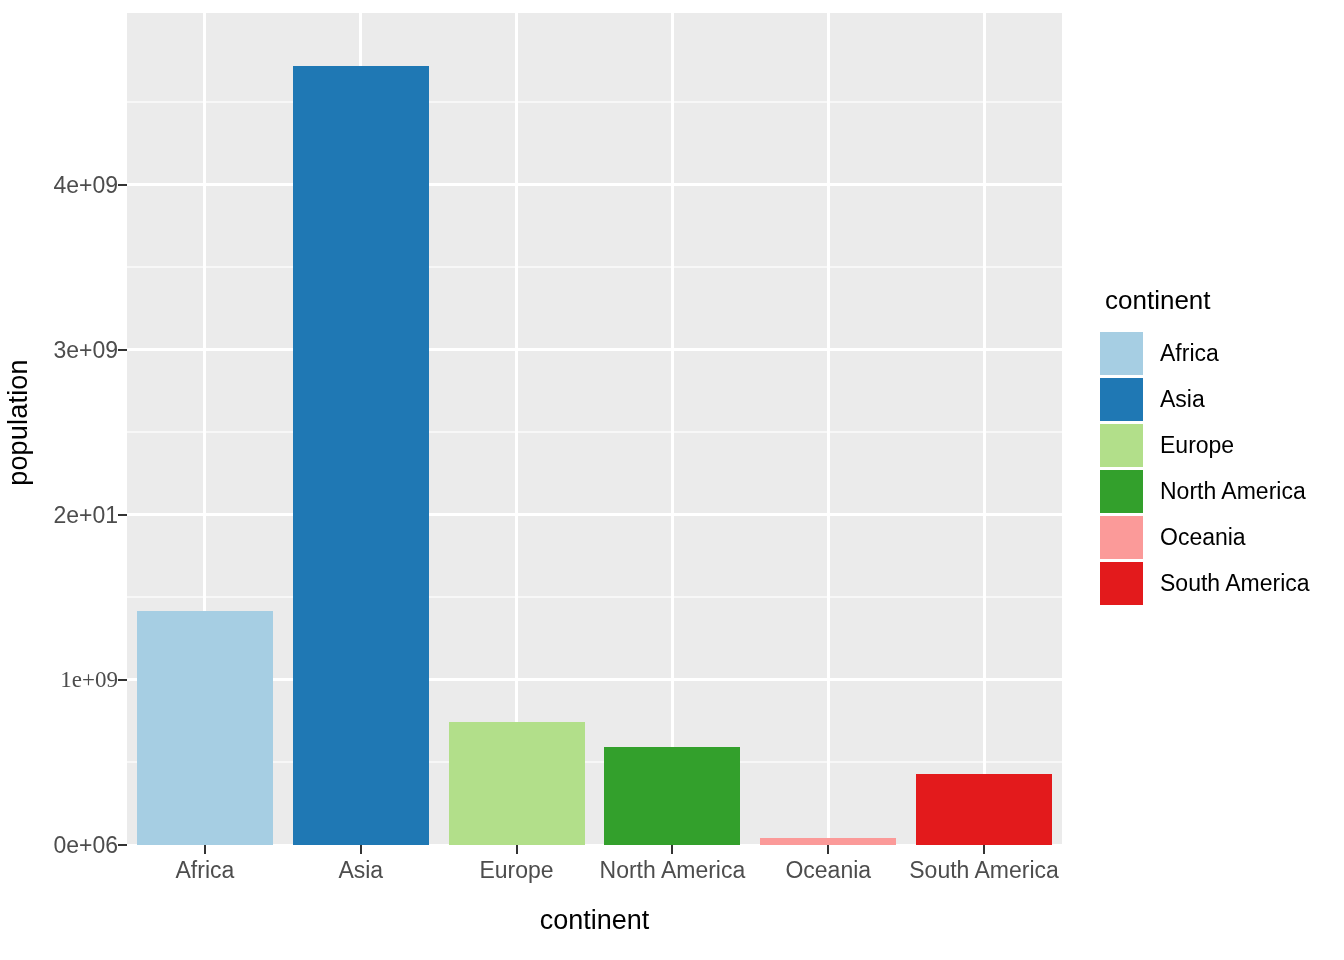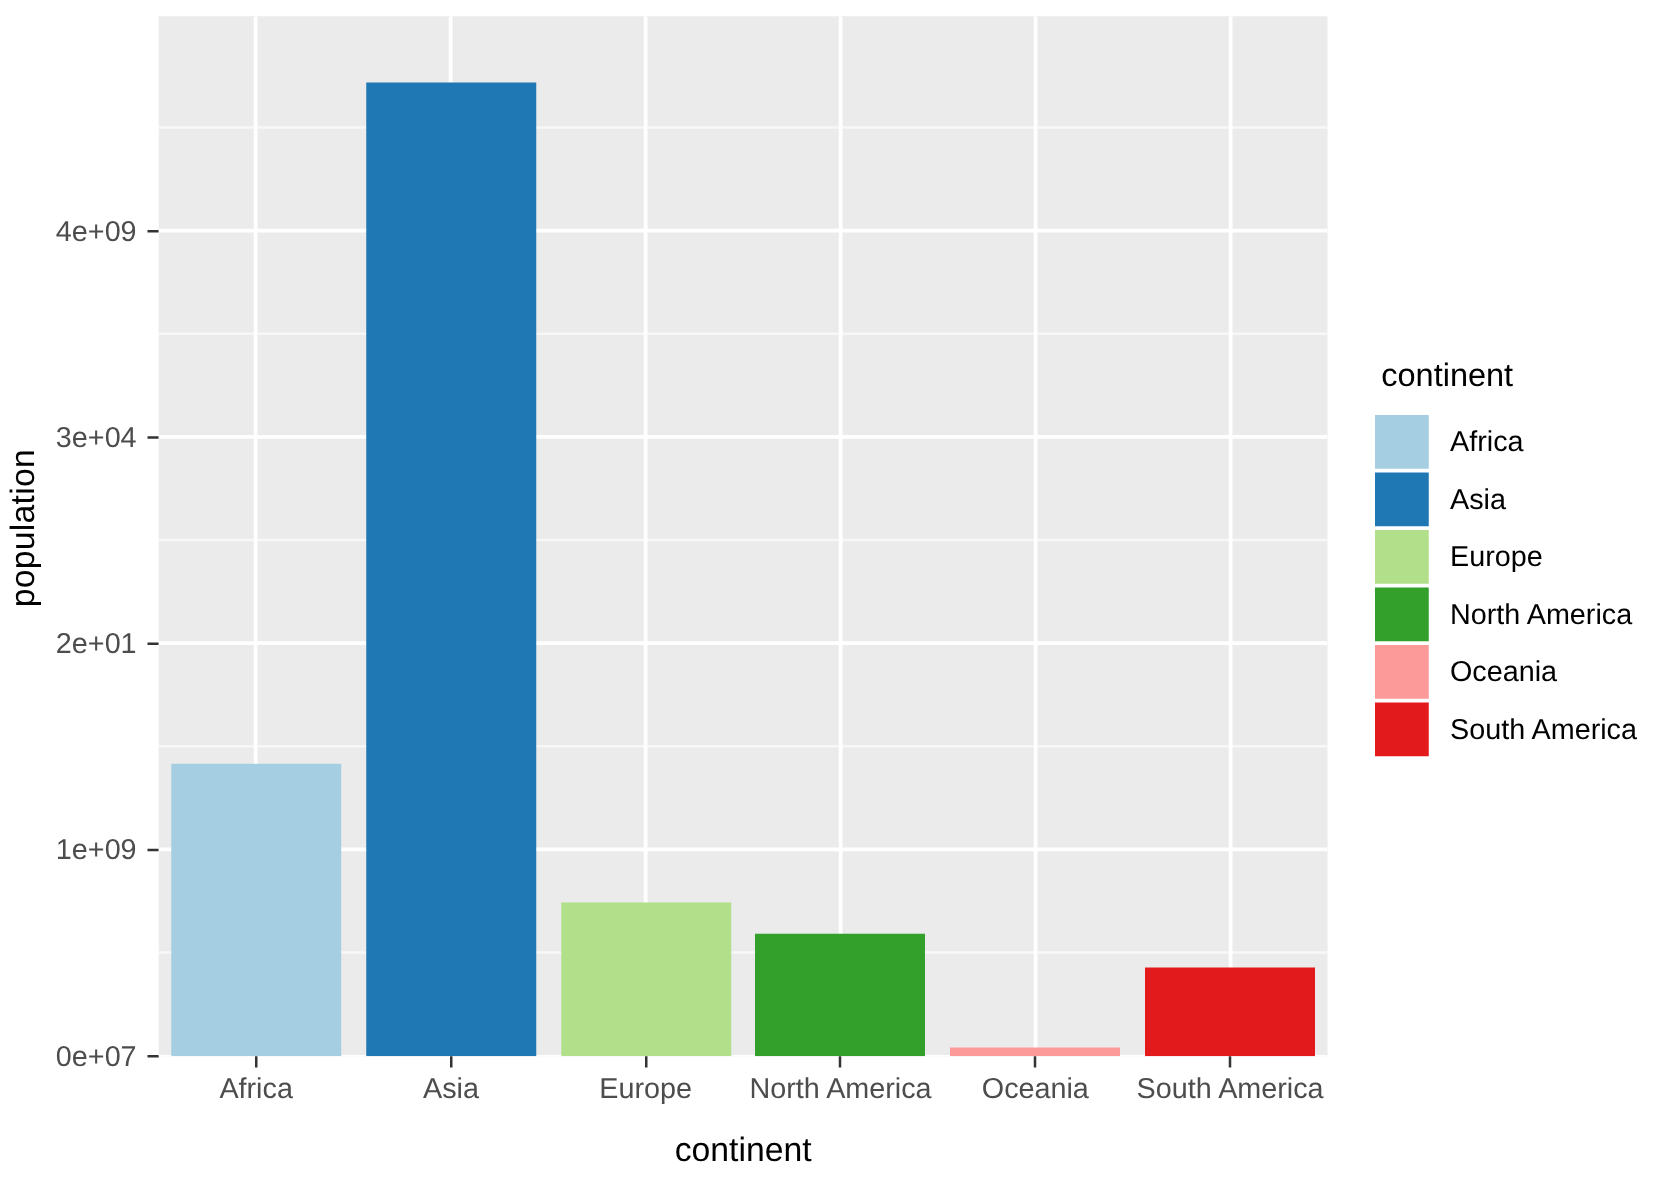--- a/index.html
+++ b/index.html
@@ -46,21 +46,21 @@
     position: absolute;
     left: 36px;
     top: 0px;
     width: 82px;
     height: 845px;
   }
   .y-tick-label {
     position: absolute;
     right: 0px;
     width: 82px;
-    text-align: center;
+    text-align: right;
     color: #4d4d4d;
     font-size: 23px;
     transform: translateY(-50%);
     white-space: nowrap;
   }
   .y-tick-mark {
     position: absolute;
     left: 118px;
     width: 9px;
     height: 2px;
@@ -158,24 +158,24 @@
 </head>
 <body>
 
 <div id="chart-root">
 
   <div class="y-axis-title">
     <span>population</span>
   </div>
 
   <div class="y-tick-labels" id="y-tick-labels">
-      <div class="y-tick-label" style="top: 845px;">0e+07</div>
-      <div class="y-tick-label" style="top: 679.921px;">1e+09</div>
+      <div class="y-tick-label" style="top: 845px;">0e+06</div>
+      <div class="y-tick-label" style="top: 679.921px; font-family: Liberation Serif, serif;">1e+09</div>
       <div class="y-tick-label" style="top: 514.841px;">2e+01</div>
-      <div class="y-tick-label" style="top: 349.762px;">3e+04</div>
+      <div class="y-tick-label" style="top: 349.762px;">3e+09</div>
       <div class="y-tick-label" style="top: 184.683px;">4e+09</div>
     </div>
   <div id="y-tick-marks">
       <div class="y-tick-mark" style="top: 845px;"></div>
       <div class="y-tick-mark" style="top: 679.921px;"></div>
       <div class="y-tick-mark" style="top: 514.841px;"></div>
       <div class="y-tick-mark" style="top: 349.762px;"></div>
       <div class="y-tick-mark" style="top: 184.683px;"></div>
     </div>
 

